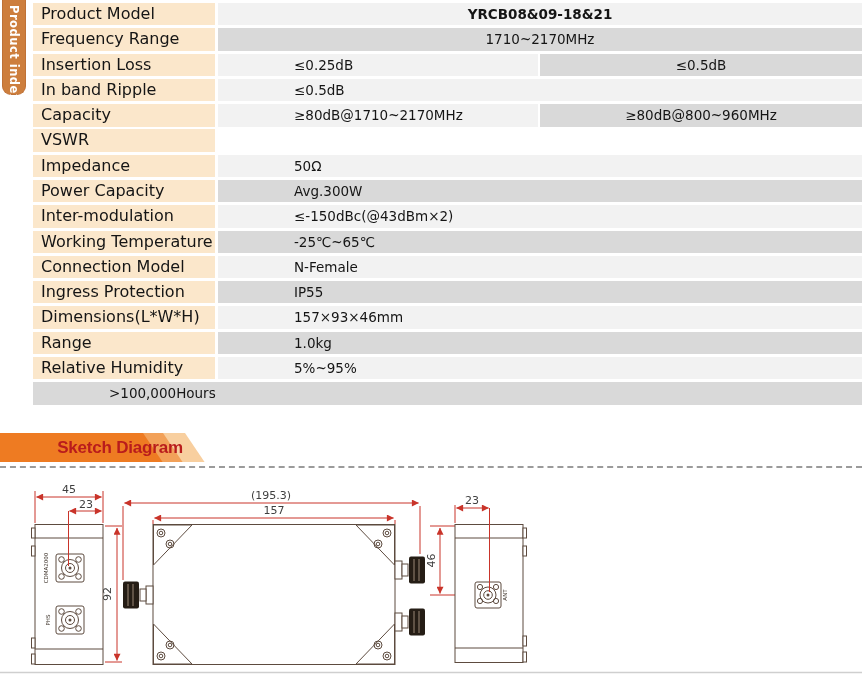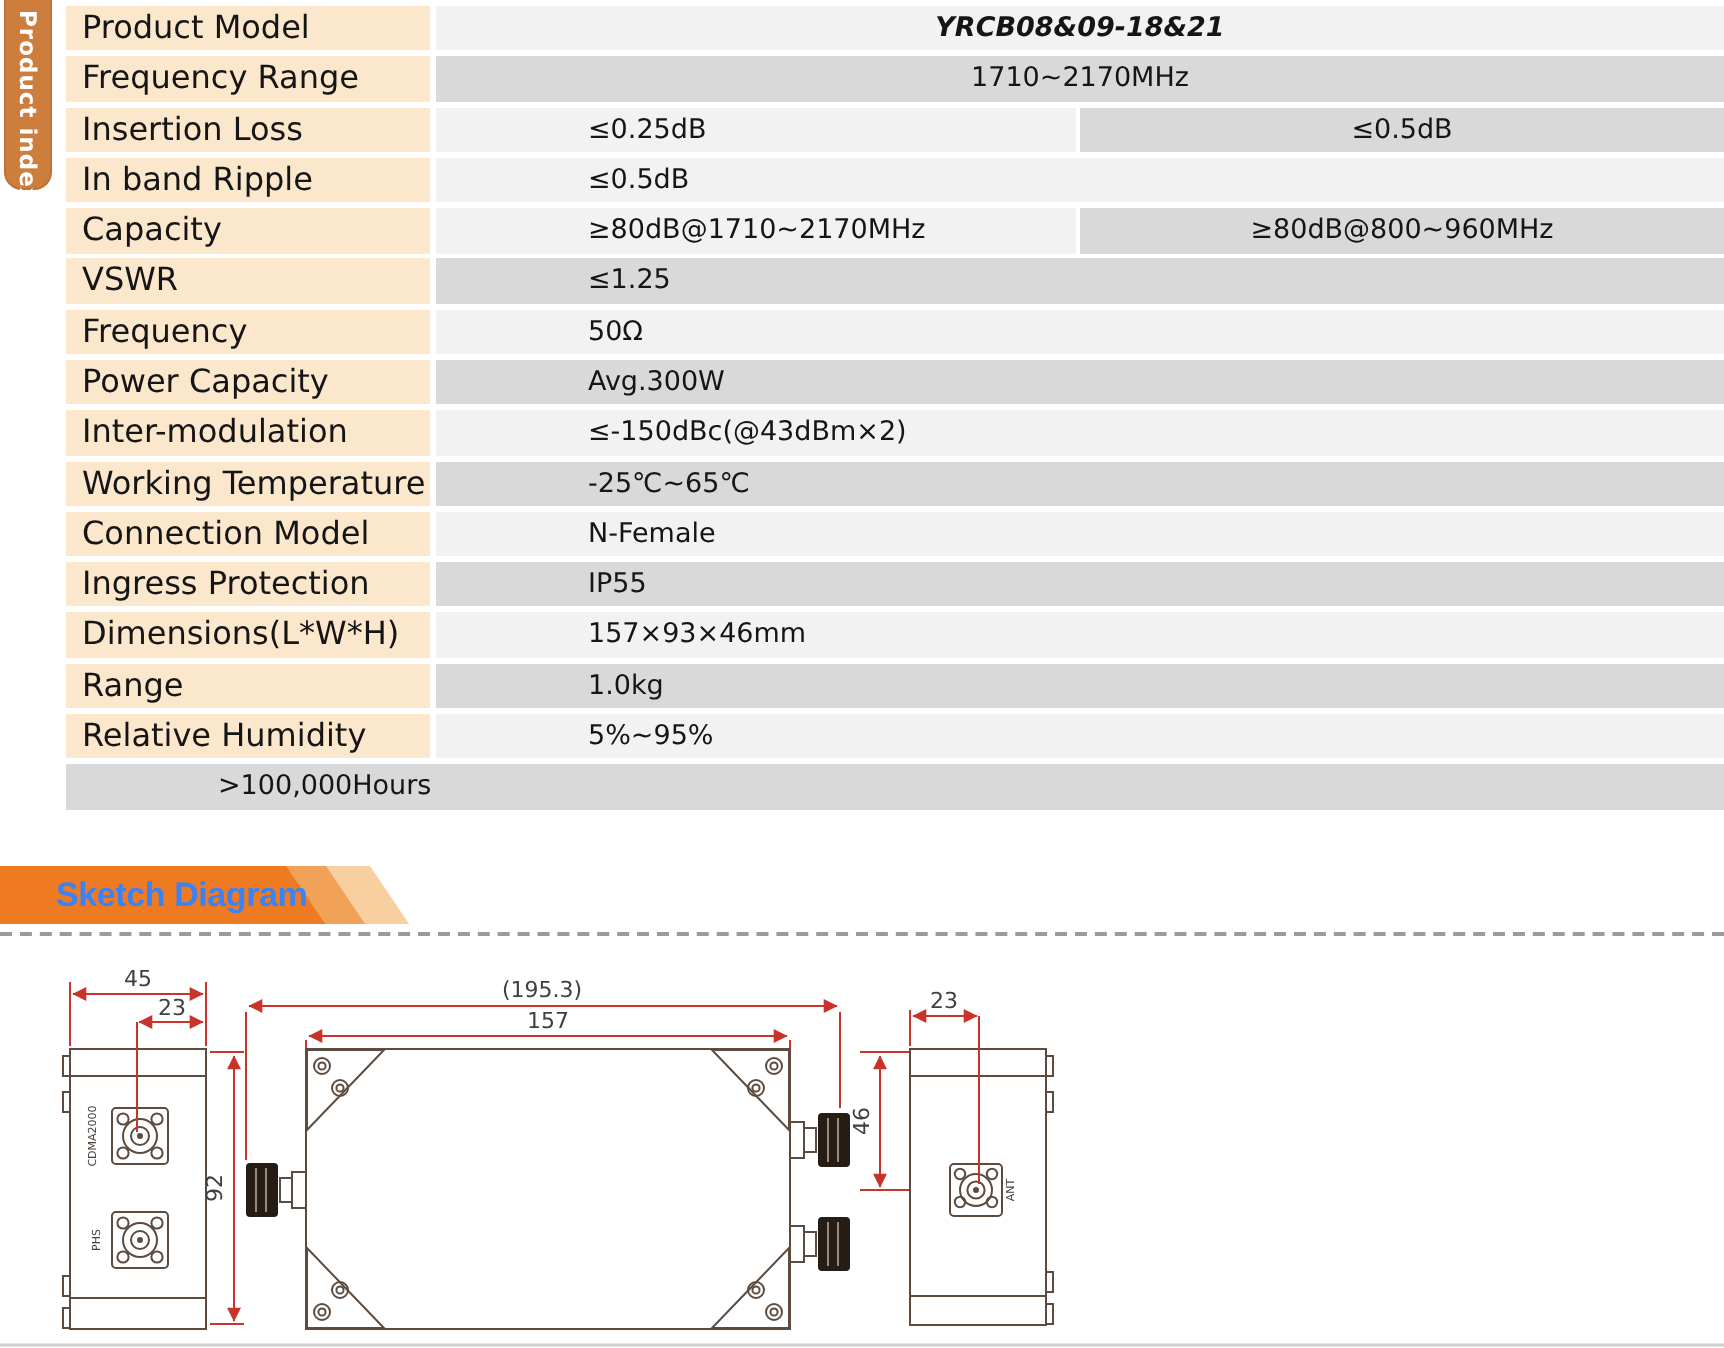--- a/index.html
+++ b/index.html
@@ -17,33 +17,33 @@
   .spec-table{position:absolute;left:33px;top:3px;width:829px;}
   .trow{display:flex;height:22.4px;margin-bottom:2.9px;}
   .tlabel{width:182px;background:#fbe7cb;padding-left:8px;box-sizing:border-box;
           font-size:16px;line-height:22.4px;margin-right:3px;white-space:nowrap;}
   .tvals{flex:1;display:flex;gap:2px;}
   .cell{font-size:13.5px;line-height:22.4px;box-sizing:border-box;white-space:nowrap;}
   .col-left{width:320px;padding-left:76px;}
   .col-right{flex:1;text-align:center;}
   .col-full{flex:1;padding-left:76px;}
   .align-center{text-align:center;padding-left:0;}
-  .bold{font-weight:bold;font-style:italic;}
+  .bold{font-weight:bold;}
   .shade-light{background:#f2f2f2;}
   .shade-dark{background:#d9d9d9;}
 
   
   .banner{position:absolute;left:0;top:433px;width:212px;height:29px;overflow:hidden;}
   .banner .stripe{position:absolute;top:0;bottom:0;left:-30px;transform:skewX(34deg);transform-origin:0 0;}
   .banner .s3{width:215px;background:#f8cf9f;}
   .banner .s2{width:193px;background:#f2a159;}
   .banner .s1{width:173px;background:#ee7b22;}
   .banner .title{position:relative;z-index:3;display:block;padding-left:28px;line-height:29px;
-                 color:#3b82f6;font-weight:bold;font-size:17px;letter-spacing:-0.2px;
-                 font-family:"Liberation Sans","DejaVu Sans",sans-serif;white-space:nowrap;}
+                 color:#b91c1c;font-weight:bold;font-size:17px;letter-spacing:-0.2px;
+                 font-family:"Liberation Sans","DejaVu Sans",sans-serif;white-space:nowrap;text-align:center;}
 
   .dashline{position:absolute;left:0;top:466px;width:862px;border-top:2px dashed #9b9b9b;}
 
   .sketch{position:absolute;left:0;top:480px;}
 
   
   .o{stroke:#5d4b3f;stroke-width:1;fill:#fff;}
   .ol{stroke:#5d4b3f;stroke-width:1;fill:none;}
   .d{stroke:#c9342a;stroke-width:1;fill:none;}
   .k{fill:#251d15;stroke:none;}
@@ -89,26 +89,23 @@
         </div>
         <div class="trow">
           <div class="tlabel">Capacity</div>
           <div class="tvals">
             <div class="cell col-left shade-light">≥80dB@1710~2170MHz</div>
             <div class="cell col-right shade-dark">≥80dB@800~960MHz</div>
           </div>
         </div>
         <div class="trow">
           <div class="tlabel">VSWR</div>
-          <div class="tvals">
-            <div class="cell col-full shade-dark">≤1.25</div>
-          </div>
-        </div>
-        <div class="trow">
-          <div class="tlabel">Frequency</div>
+        </div>
+        <div class="trow">
+          <div class="tlabel">Impedance</div>
           <div class="tvals">
             <div class="cell col-full shade-light">50Ω</div>
           </div>
         </div>
         <div class="trow">
           <div class="tlabel">Power Capacity</div>
           <div class="tvals">
             <div class="cell col-full shade-dark">Avg.300W</div>
           </div>
         </div>

